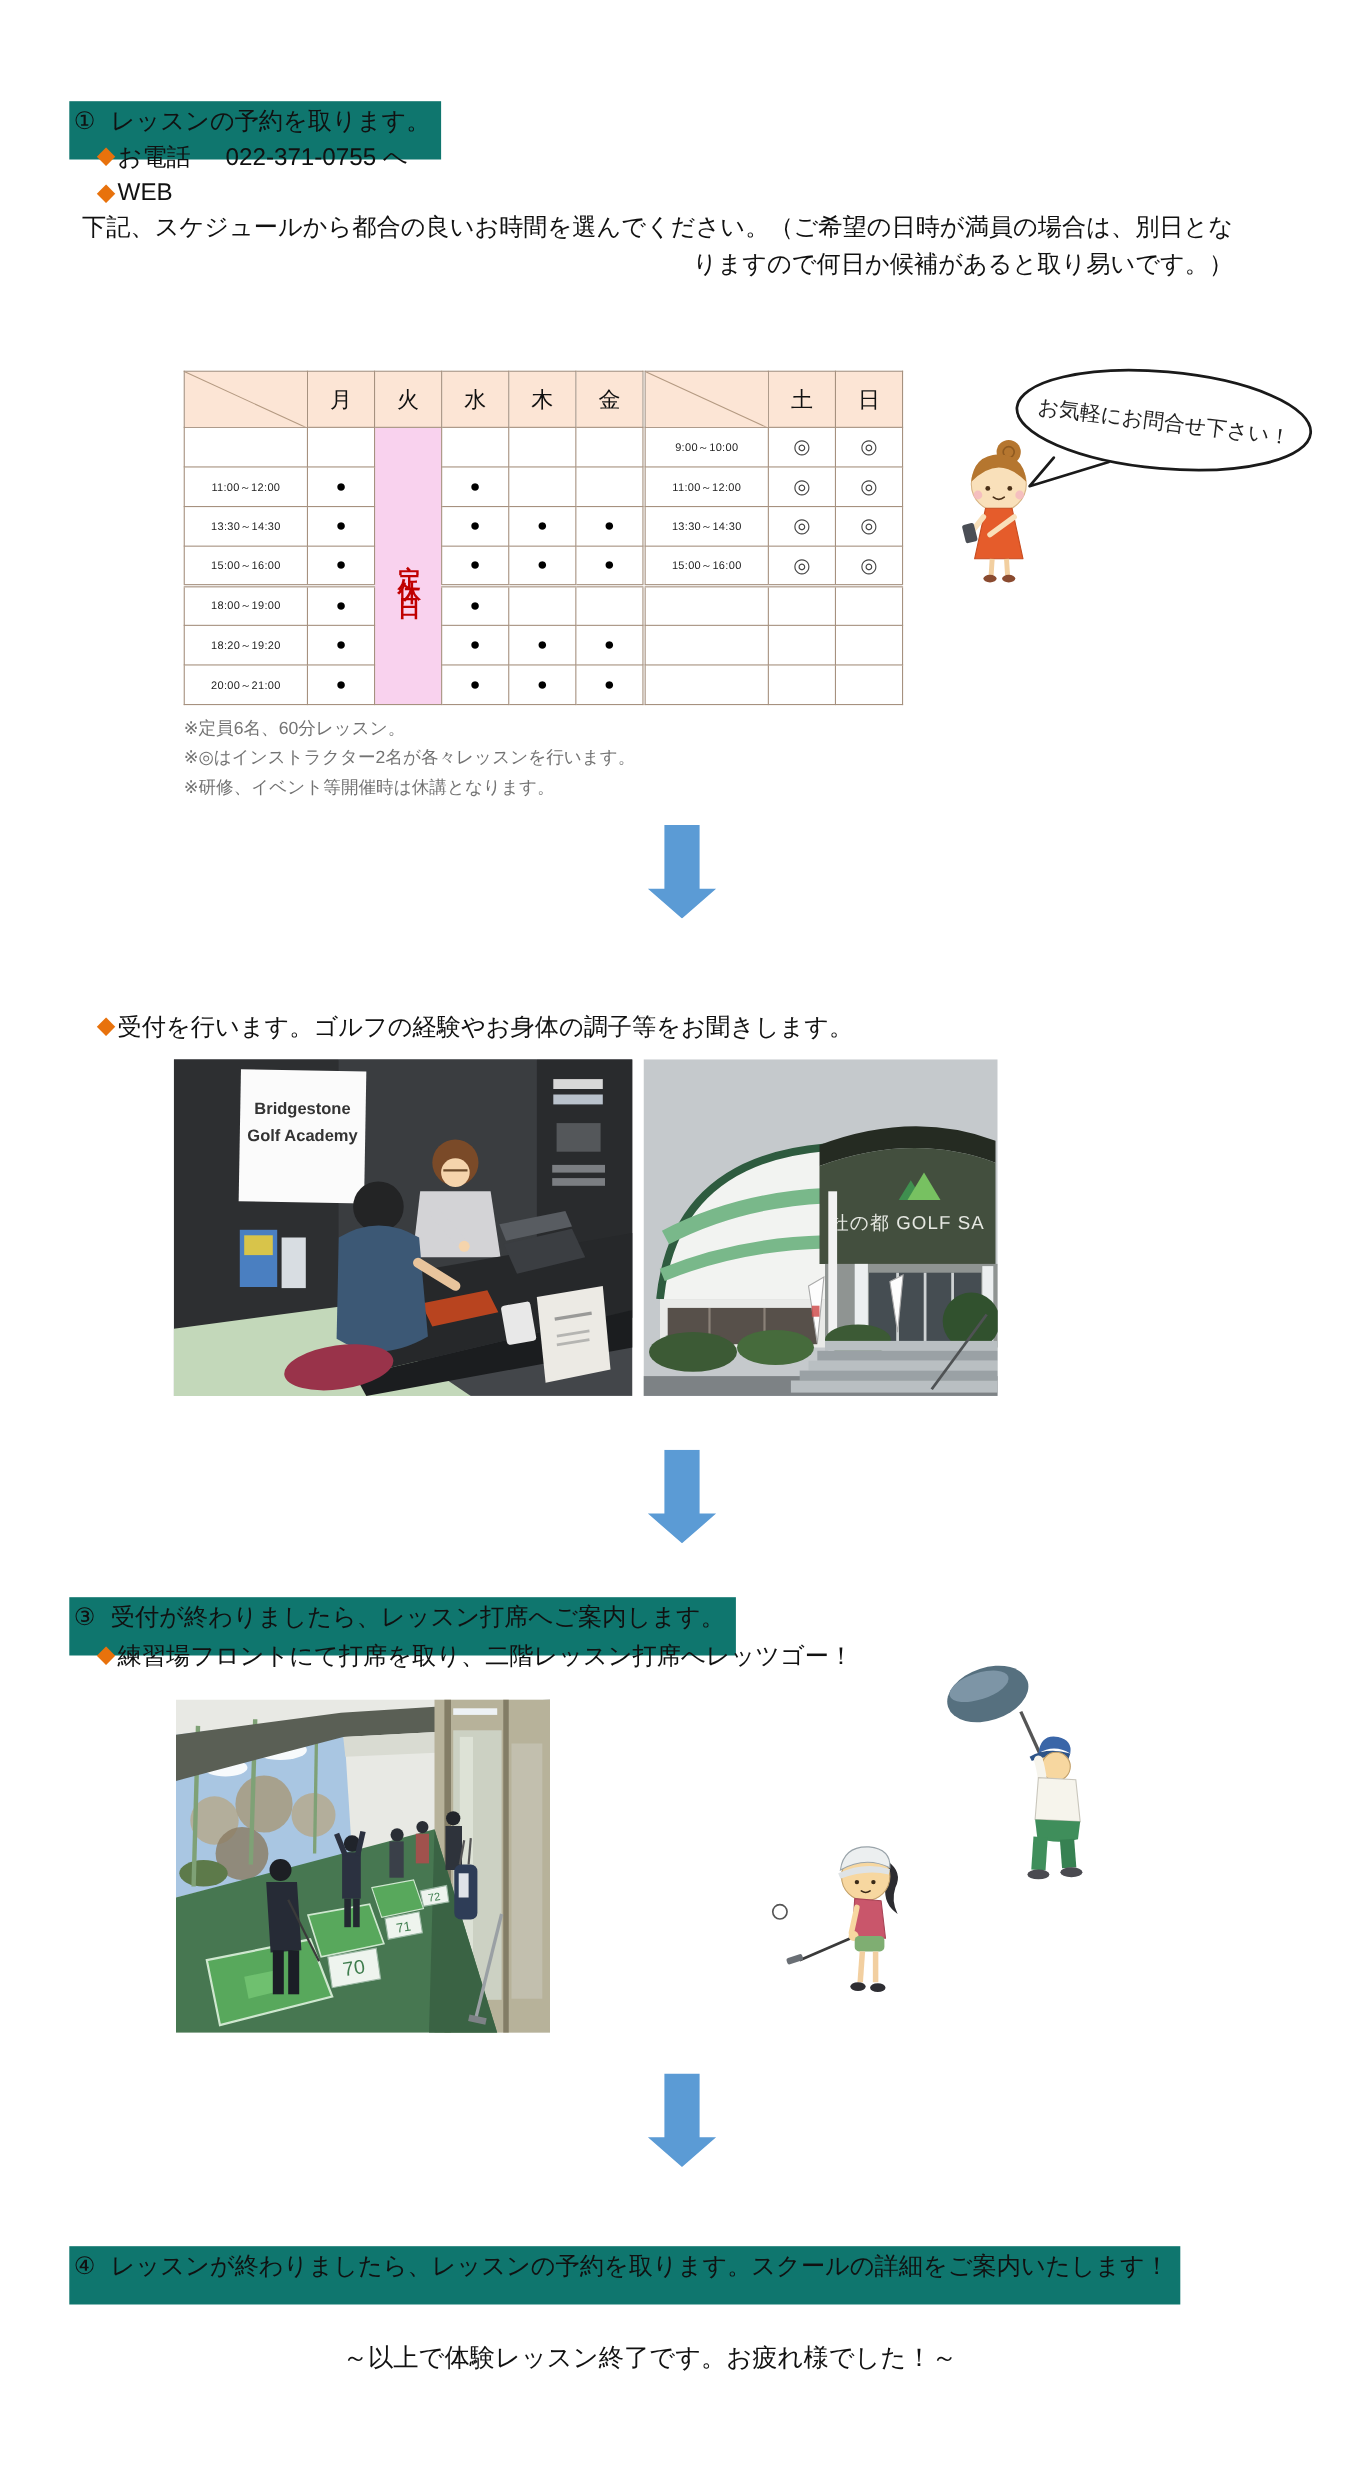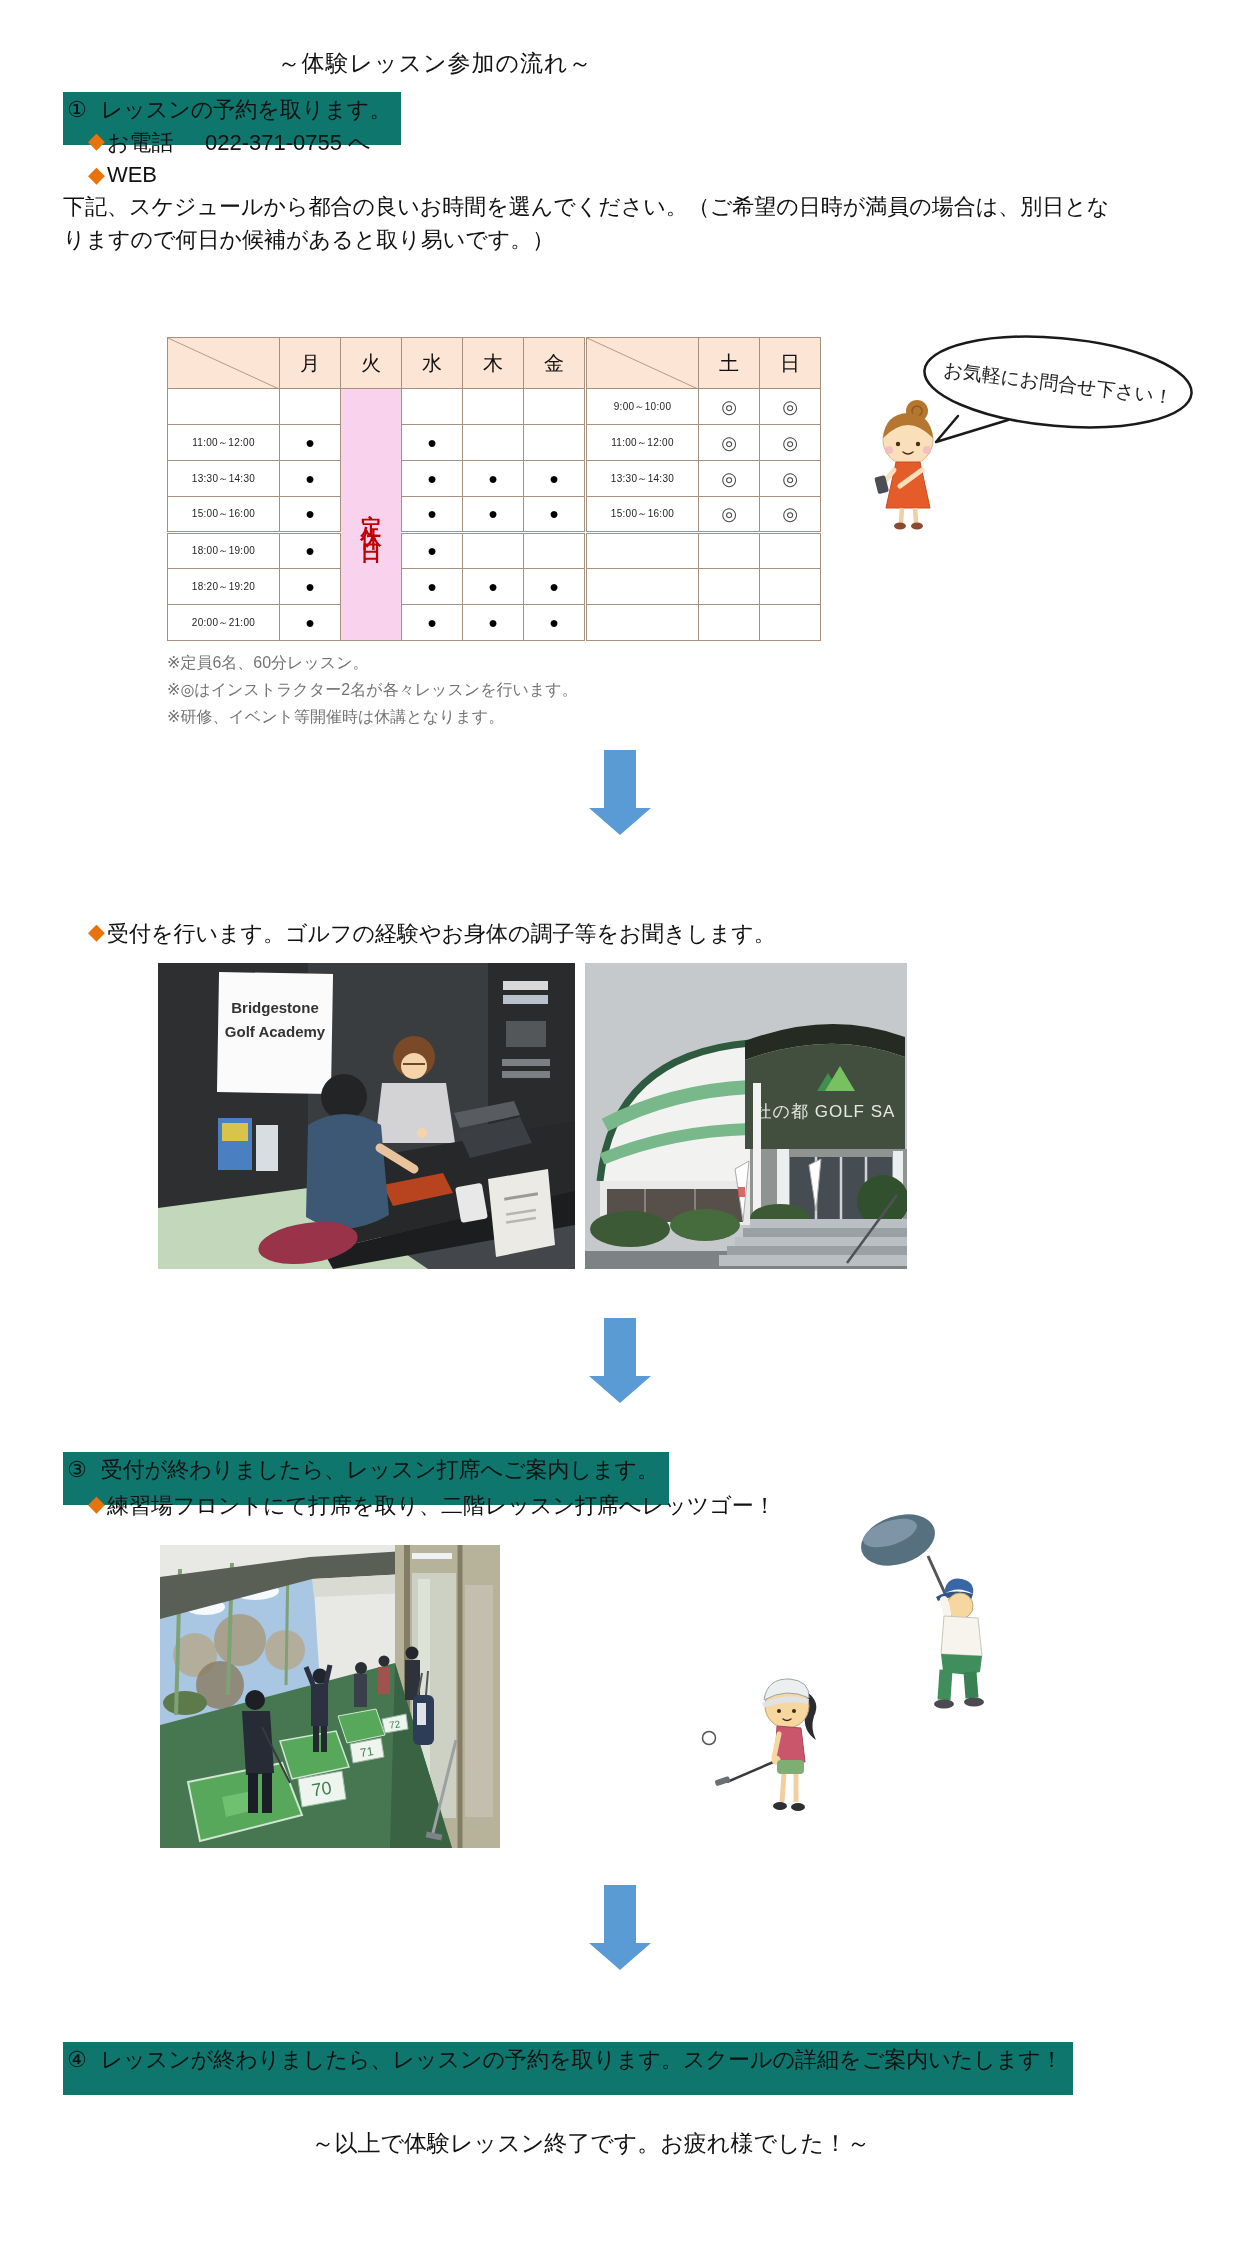--- a/index.html
+++ b/index.html
@@ -7,21 +7,21 @@
         font-family:"Liberation Sans","DejaVu Sans",sans-serif;color:#111;}
   .abs{position:absolute;}
   .title{left:0;top:48px;width:870px;text-align:center;font-size:23px;letter-spacing:1px;}
   .closing{left:0;top:2128px;width:870px;text-align:right;font-size:23px;}
   .step-head{font-size:22px;white-space:nowrap;}
   .hl{background:#0f766e;padding:3px 10px 20px 4px;display:inline-block;}
   .stepnum{margin-right:14px;}
   .sub-line{font-size:22px;display:flex;white-space:nowrap;}
   .diamond{color:#e8720c;margin-right:2px;}
   .sub-label{min-width:117px;display:inline-flex;}
-  .para{left:63px;top:190px;width:1058px;font-size:22px;line-height:1.52;}
+  .para{left:63px;top:190px;width:1058px;font-size:22px;line-height:1.52;text-align:right;}
   .notes{left:167px;top:649px;font-size:16px;line-height:1.7;color:#737373;}
   
   .sched{border-collapse:collapse;position:absolute;table-layout:fixed;}
   .sched td{border:1px solid #a6917f;text-align:center;vertical-align:middle;padding:0;overflow:hidden;}
   .sched tr{height:36px;}
   .sched tr.hd{height:51px;}
   .sched td.time{width:111px;font-size:10px;letter-spacing:.3px;color:#222;}
   .sched td.day{width:60px;font-size:20px;background:#fce5d5;}
   .sched td.corner{background:#fce5d5;position:relative;width:111px;}
   .diag{position:absolute;left:0;top:0;}
@@ -32,21 +32,20 @@
   .closed span{writing-mode:vertical-lr;text-orientation:upright;letter-spacing:15px;
                display:inline-block;padding-top:15px;}
   .arrow{position:absolute;width:62px;height:85px;}
   svg text{font-family:"Liberation Sans","DejaVu Sans",sans-serif;}
 </style>
 </head>
 <body>
 
 <div class="page">
 
-  <div class="abs title">～体験レッスン参加の流れ～</div>
 
   <div class="abs step-head" style="left:63px;top:92px">
     <span class="hl"><span class="stepnum">①</span><span>レッスンの予約を取ります。</span></span>
   </div>
   <div class="abs sub-line" style="left:88px;top:128px">
     <span class="sub-label">
         <span class="diamond">◆</span>
         <span>お電話</span>
       </span>
     <span>022-371-0755 へ</span>

